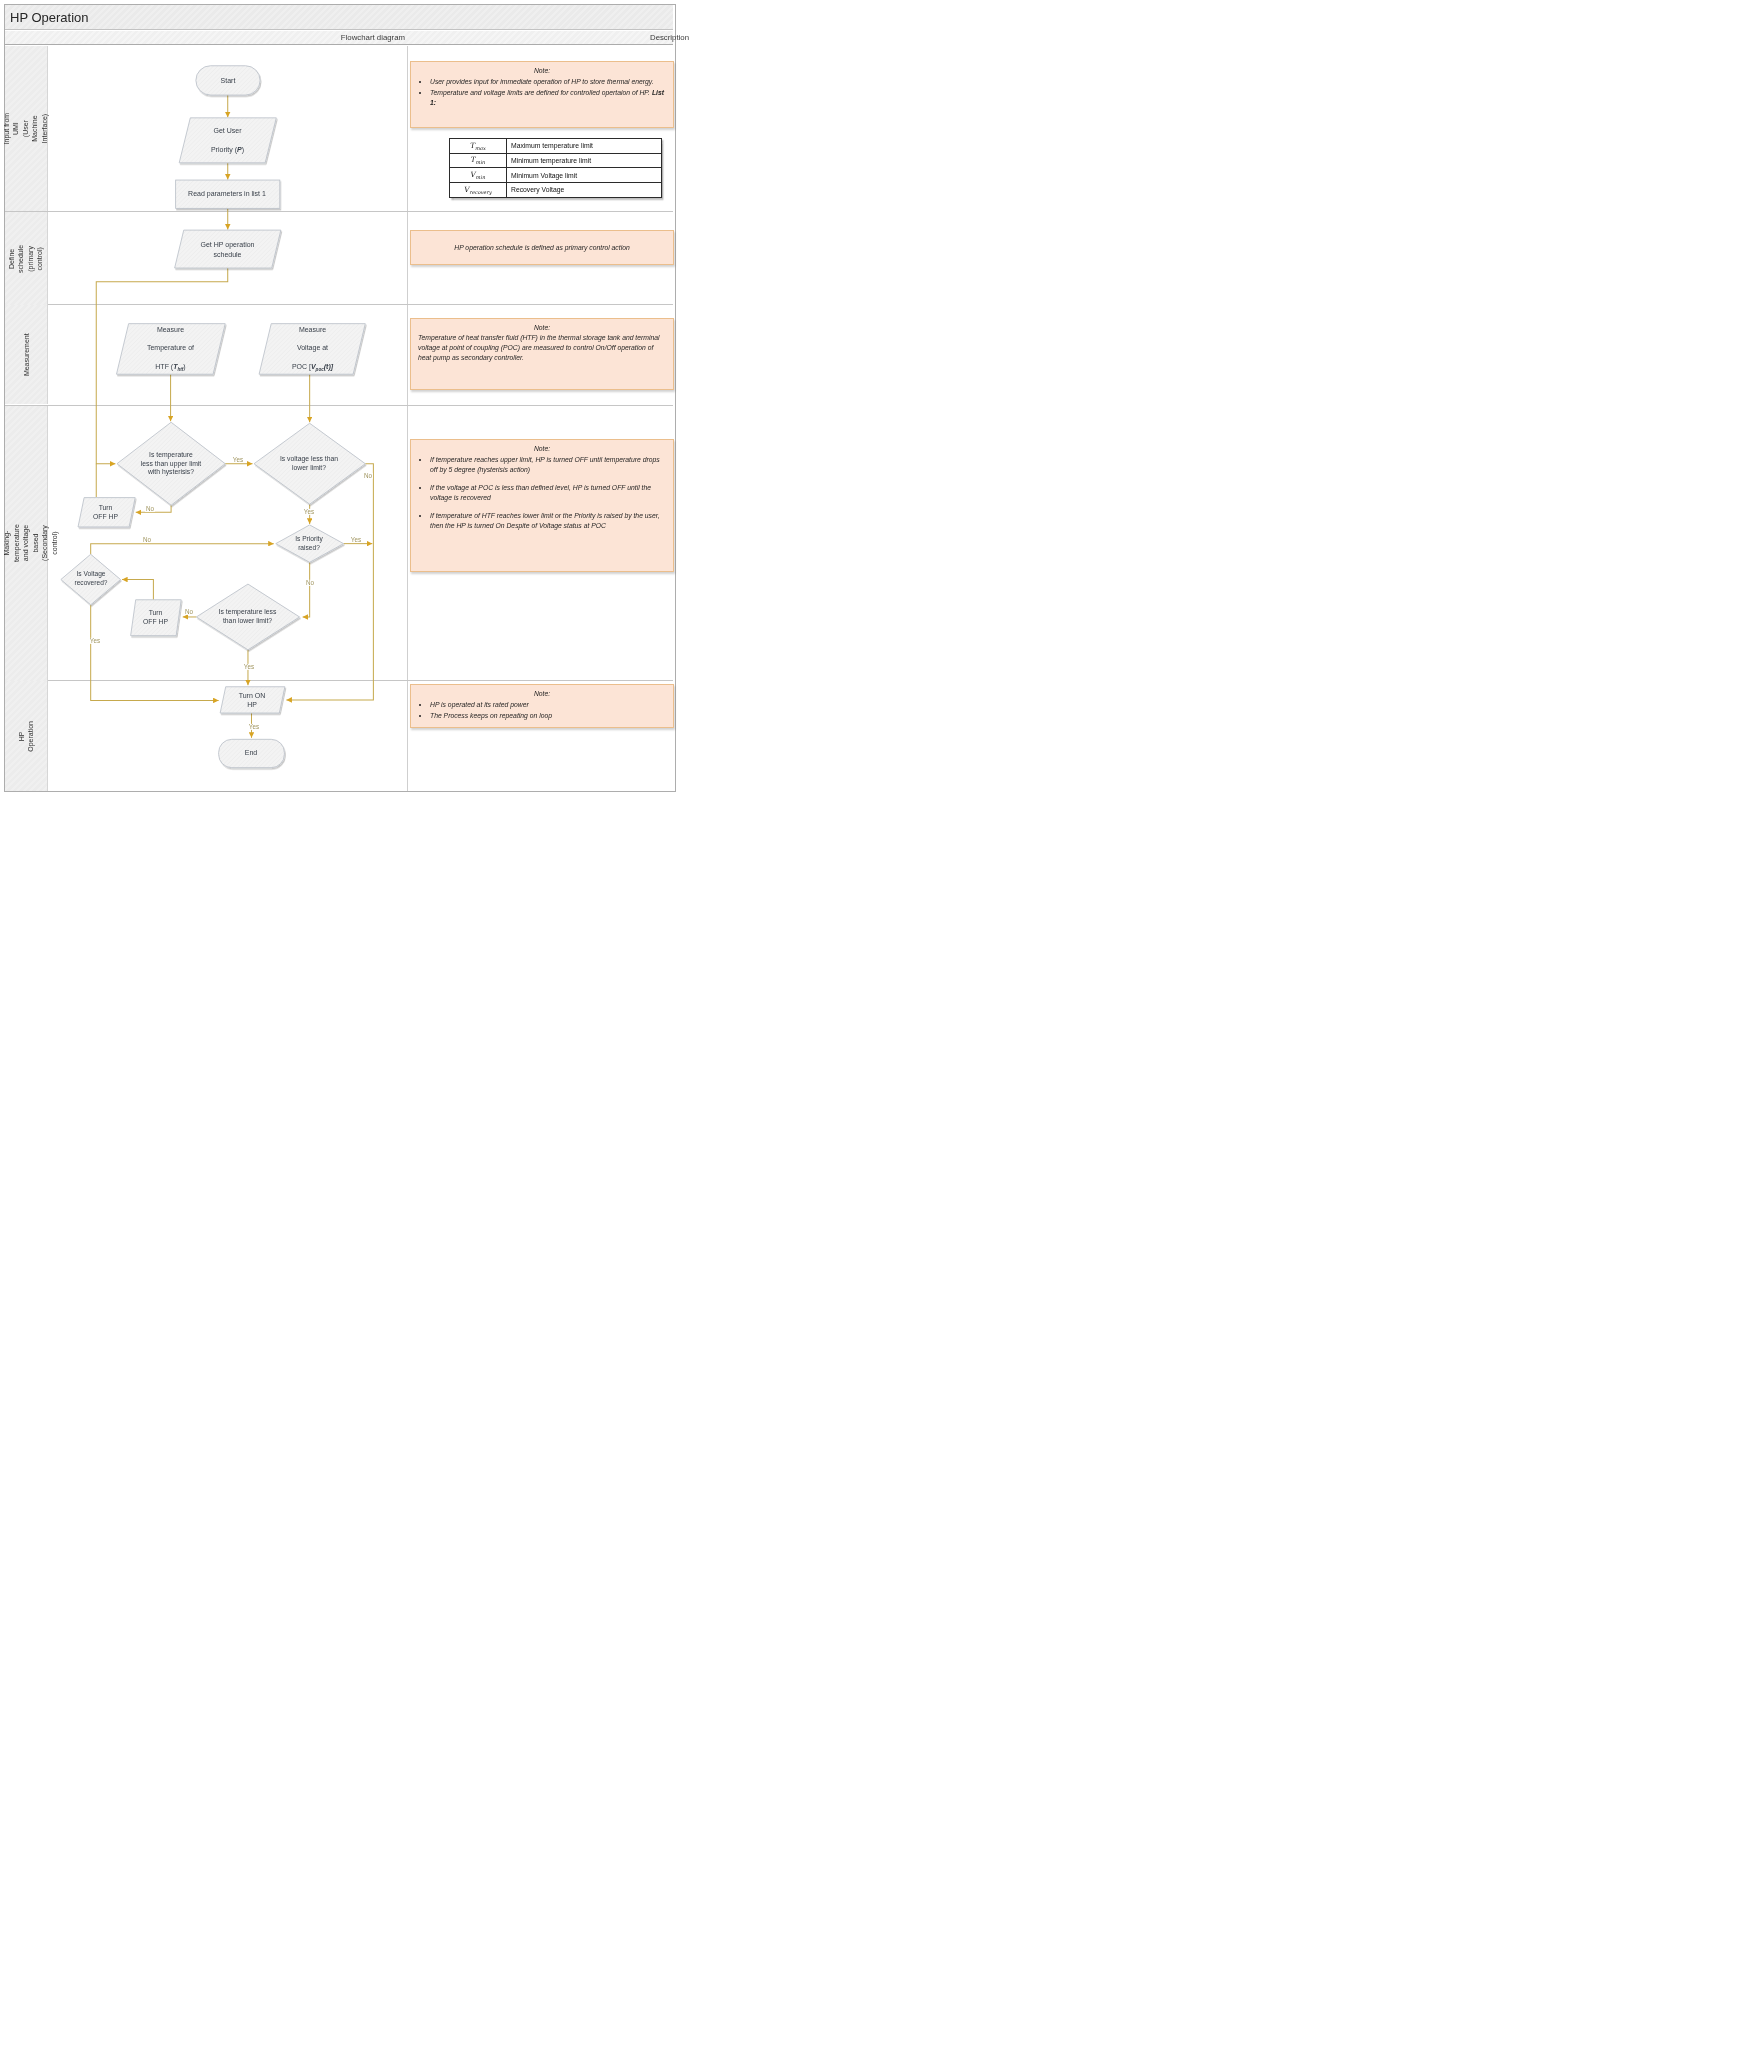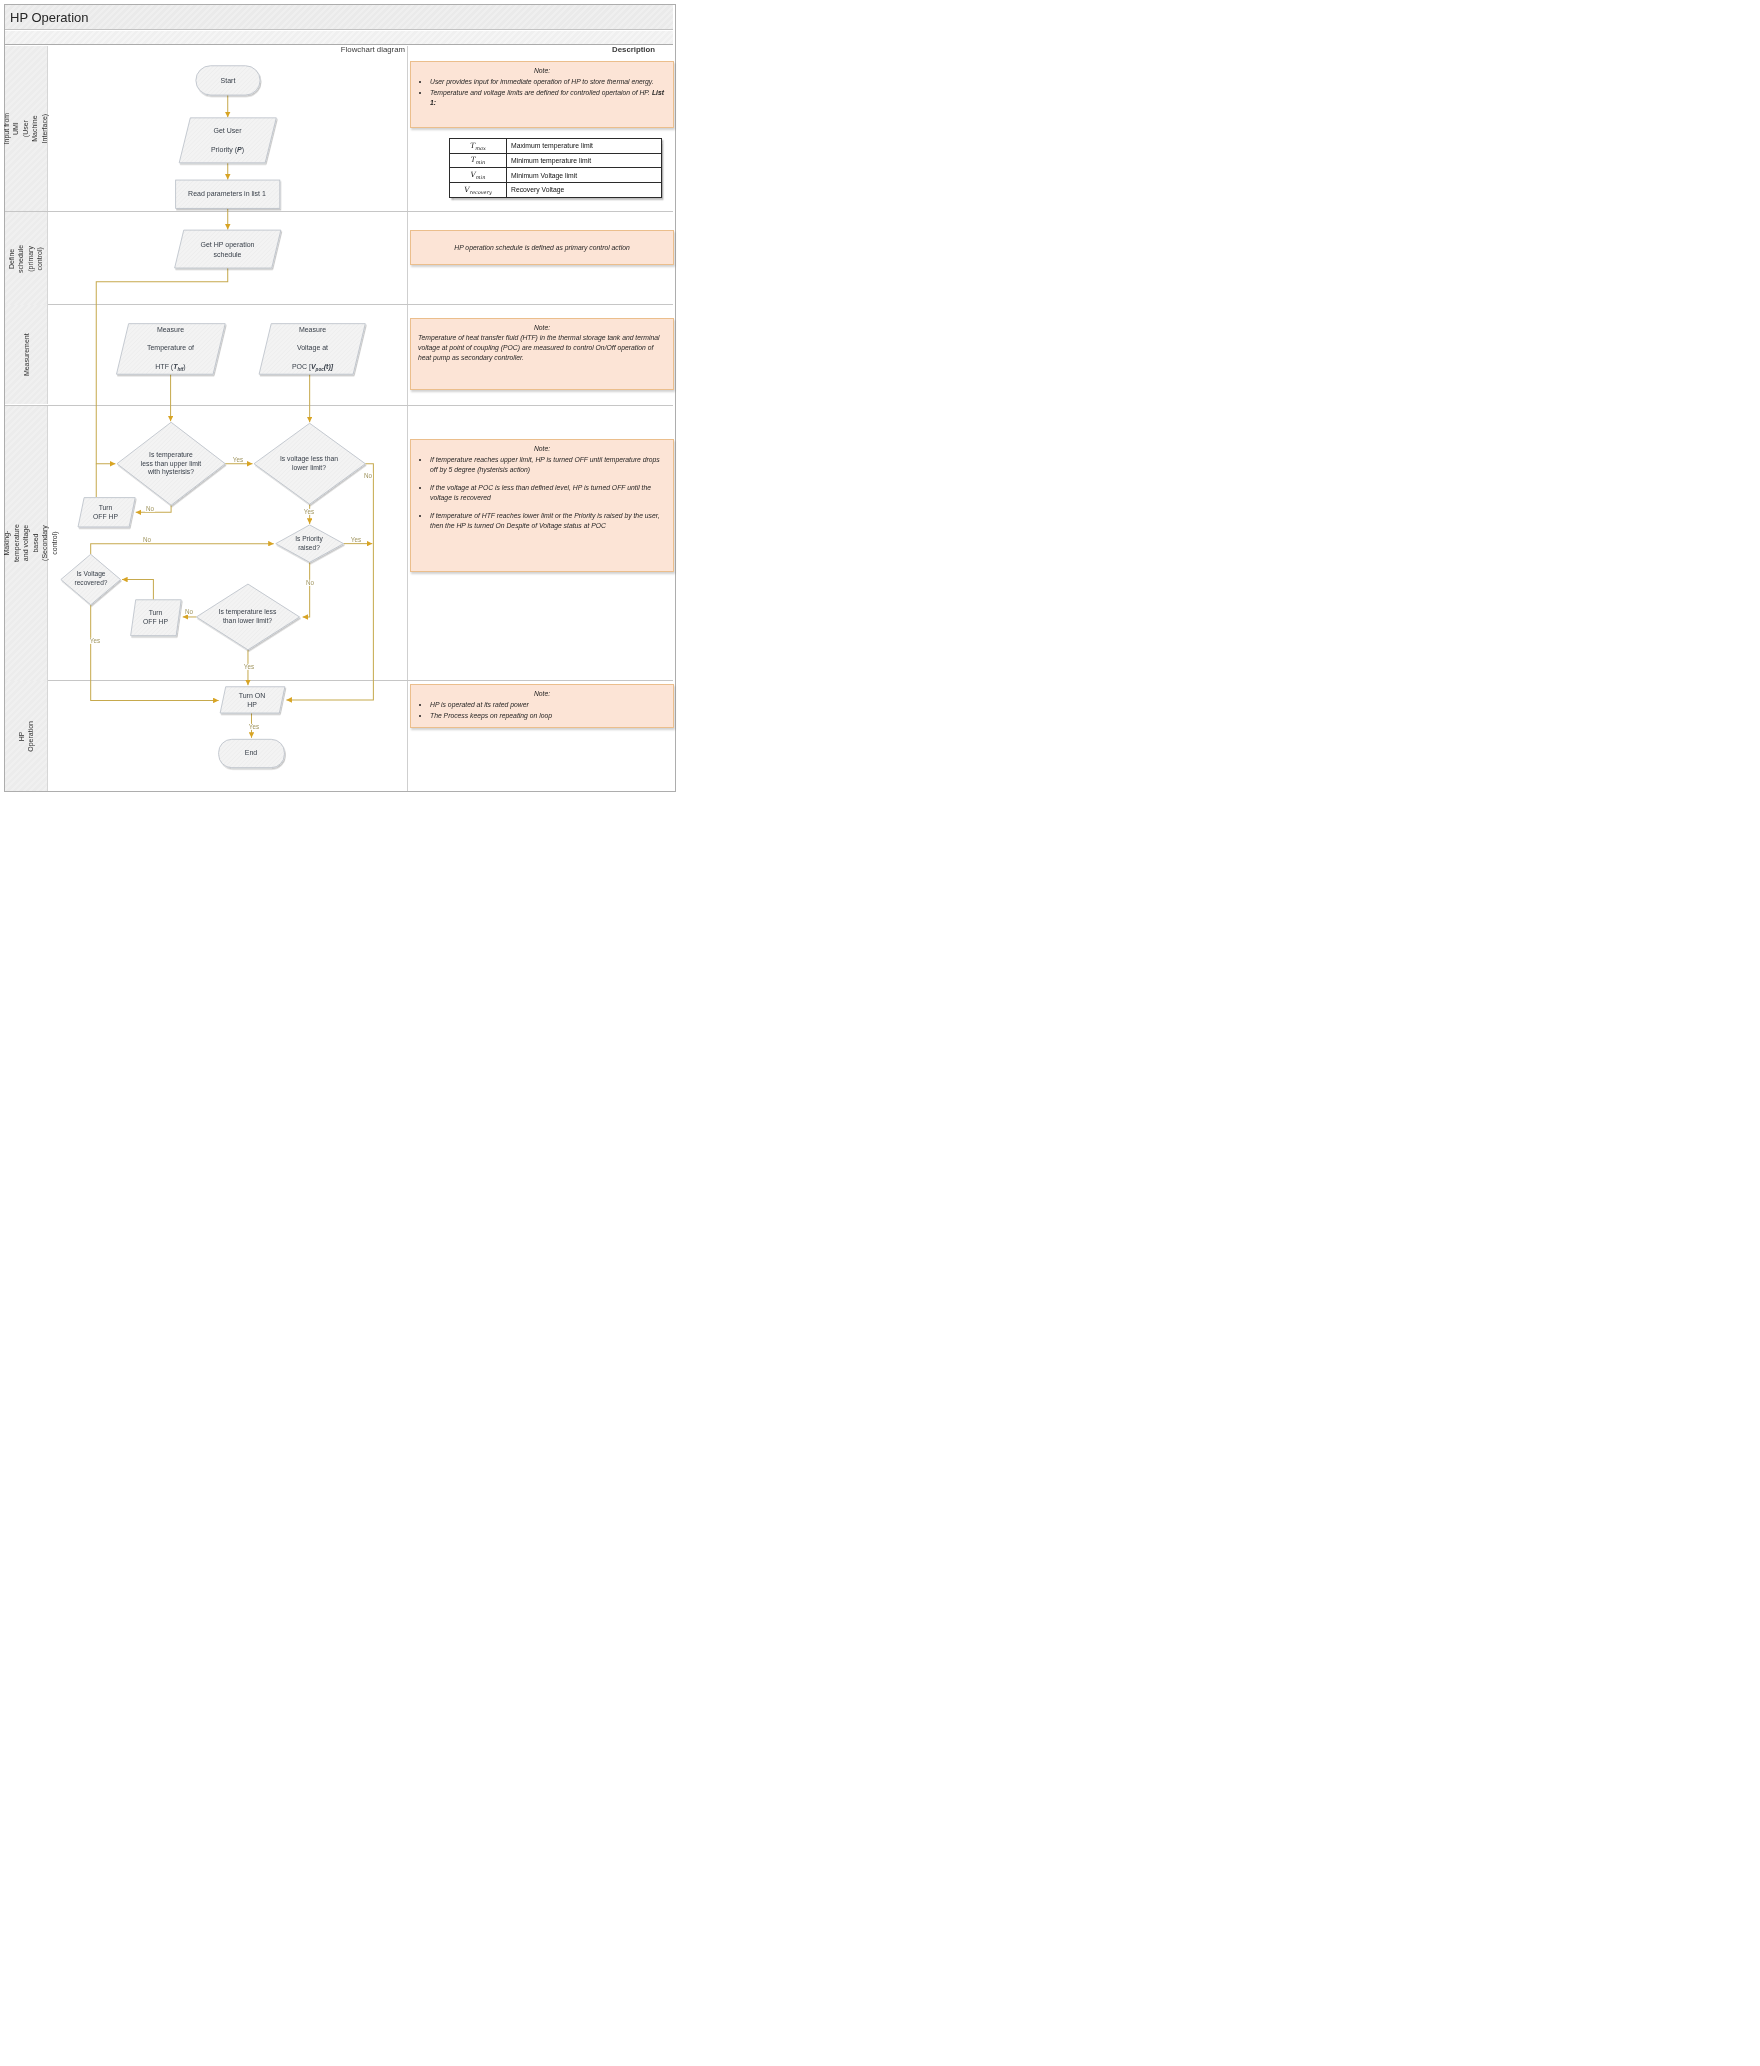--- a/index.html
+++ b/index.html
@@ -11,23 +11,23 @@
 
   .title-row { position:absolute; left:5px; top:5px; width:668px; height:25px;
                background:repeating-linear-gradient(135deg,#EAEAEA 0 2.5px,#EFEFEF 2.5px 4.6px);
                border-bottom:1px solid #C2C2C2; display:flex; align-items:center;
                font-size:13px; color:#262626; padding-left:5px; box-sizing:border-box; z-index:1; }
 
   .header-row { position:absolute; left:5px; top:31px; width:668px; height:14px;
                 background:repeating-linear-gradient(135deg,#F0F0F0 0 2.5px,#F5F5F5 2.5px 4.6px);
                 border-bottom:1px solid #ABABAB; box-sizing:border-box; z-index:1; }
   .hdr-cell { position:absolute; top:0; height:13px; display:flex; align-items:center;
-              justify-content:flex-end; font-size:7.8px; color:#3A3A3A;margin-top:12px; }
+              justify-content:flex-end; font-size:7.8px; color:#3A3A3A; }
   .hdr-flow { left:0; width:400px; }
-  .hdr-desc { left:386px; width:264px;font-weight:bold; }
+  .hdr-desc { left:420px; width:264px; }
 
   .vline-desc { position:absolute; left:407px; top:46px; width:0.5px; height:745px; background:#CFCFCF; z-index:1; }
   .lane-sep { position:absolute; left:5px; width:668px; height:1px; background:#C6C6C6; z-index:1; }
 
   .lane-label { position:absolute; left:5px; width:43px;
                 background:repeating-linear-gradient(135deg,#ECECEC 0 2.5px,#F0F0F0 2.5px 4.6px);
                 border-right:0.5px solid #D6D6D6; display:flex; align-items:center; justify-content:center;
                 box-sizing:border-box; z-index:1; }
   .lane-label > span { display:block; transform:rotate(-90deg); white-space:pre-line;
                        text-align:center; font-size:7px; color:#303030; line-height:1.35; }

